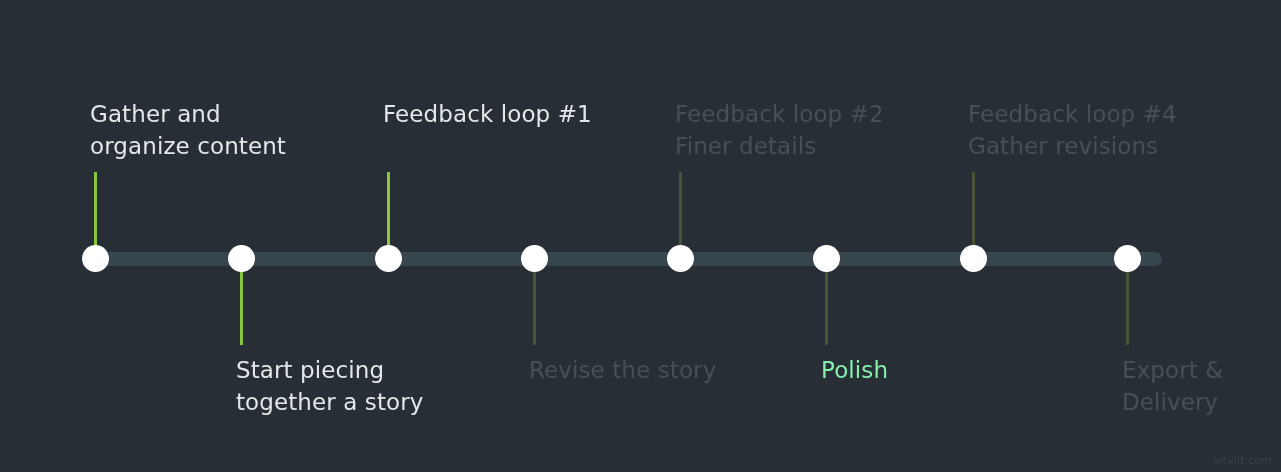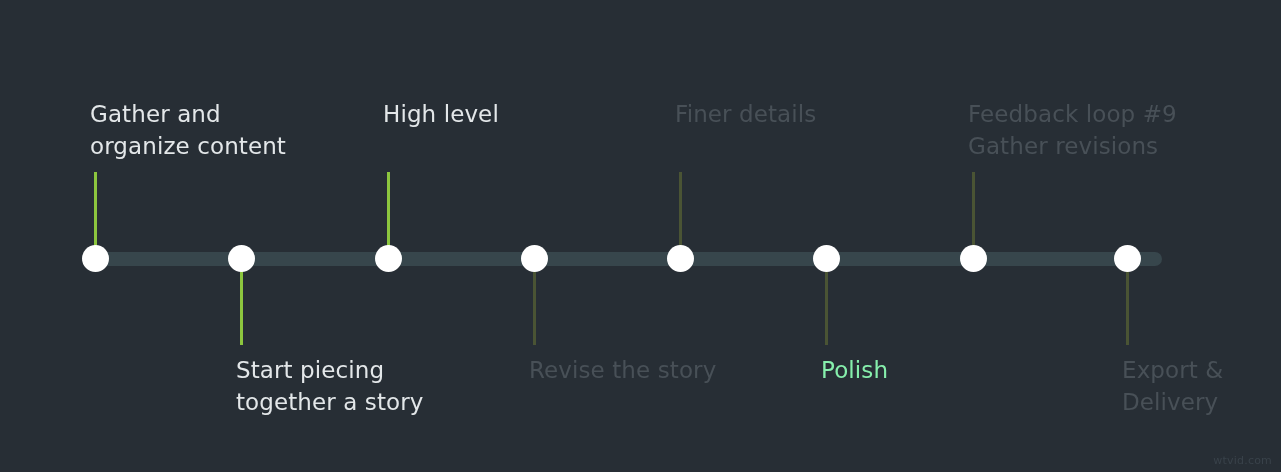--- a/index.html
+++ b/index.html
@@ -114,49 +114,50 @@
         <div class="dot" style="background: rgb(255, 255, 255);"></div>
         <div class="label" style="color: rgb(227, 231, 233);">
           <span class="line">Start piecing</span>
           <span class="line">together a story</span>
         </div>
       </div>
       <div class="milestone up" style="left: 388px;">
         <div class="stem" style="background: rgb(140, 198, 62);"></div>
         <div class="dot" style="background: rgb(255, 255, 255);"></div>
         <div class="label" style="top: 98px; color: rgb(227, 231, 233);">
-          <span class="line">High level</span>
+          <span class="line">Feedback loop #1</span>
         </div>
       </div>
       <div class="milestone down dim" style="left: 534px;">
         <div class="stem" style="background: rgb(74, 84, 52);"></div>
         <div class="dot" style="background: rgb(255, 255, 255);"></div>
         <div class="label" style="color: rgb(72, 80, 87);">
           <span class="line">Revise the story</span>
         </div>
       </div>
       <div class="milestone up dim" style="left: 680px;">
         <div class="stem" style="background: rgb(74, 84, 52);"></div>
         <div class="dot" style="background: rgb(255, 255, 255);"></div>
         <div class="label" style="top: 98px; color: rgb(72, 80, 87);">
+          <span class="line">Feedback loop #2</span>
           <span class="line">Finer details</span>
         </div>
       </div>
       <div class="milestone down dim" style="left: 826px;">
         <div class="stem" style="background: rgb(74, 84, 52);"></div>
         <div class="dot" style="background: rgb(255, 255, 255);"></div>
         <div class="label" style="color: #86efac;">
           <span class="line">Polish</span>
         </div>
       </div>
       <div class="milestone up dim" style="left: 973px;">
         <div class="stem" style="background: rgb(74, 84, 52);"></div>
         <div class="dot" style="background: rgb(255, 255, 255);"></div>
         <div class="label" style="top: 98px; color: rgb(72, 80, 87);">
-          <span class="line">Feedback loop #9</span>
+          <span class="line">Feedback loop #4</span>
           <span class="line">Gather revisions</span>
         </div>
       </div>
       <div class="milestone down dim" style="left: 1127px;">
         <div class="stem" style="background: rgb(74, 84, 52);"></div>
         <div class="dot" style="background: rgb(255, 255, 255);"></div>
         <div class="label" style="color: rgb(72, 80, 87);">
           <span class="line">Export &amp;</span>
           <span class="line">Delivery</span>
         </div>

